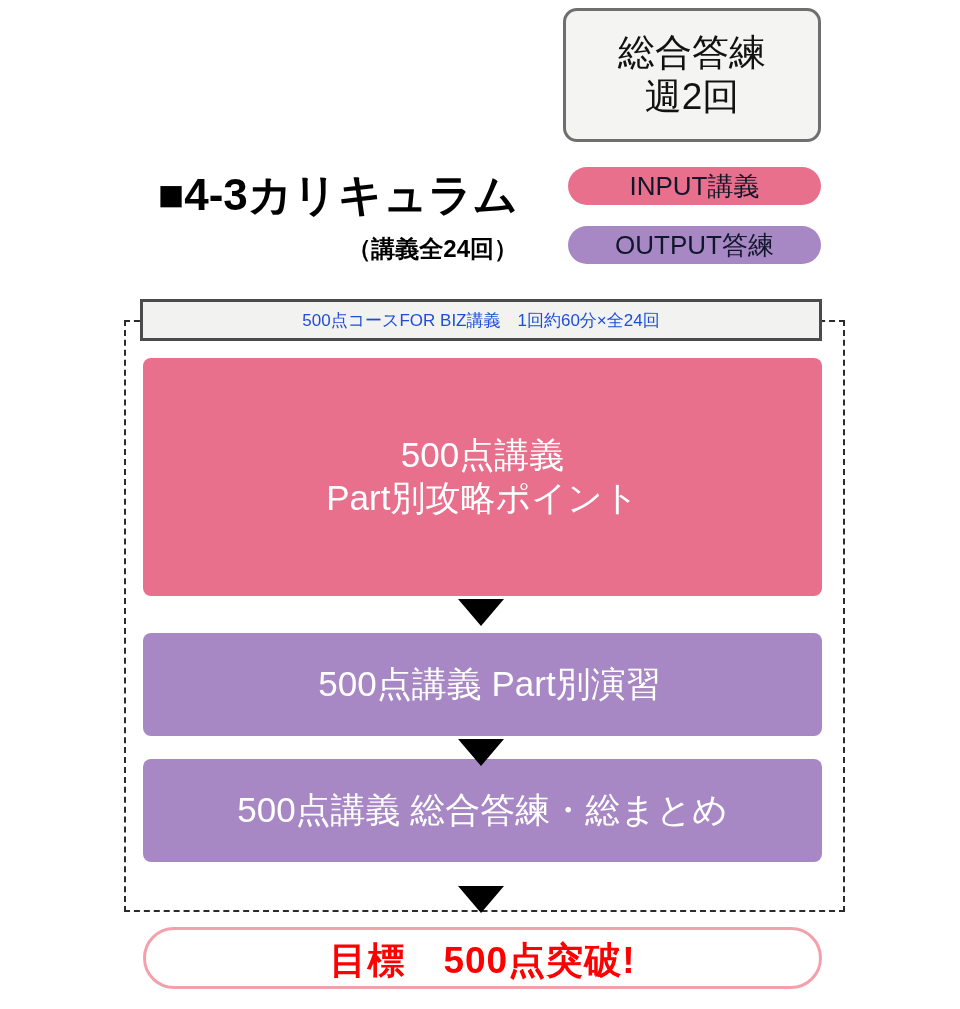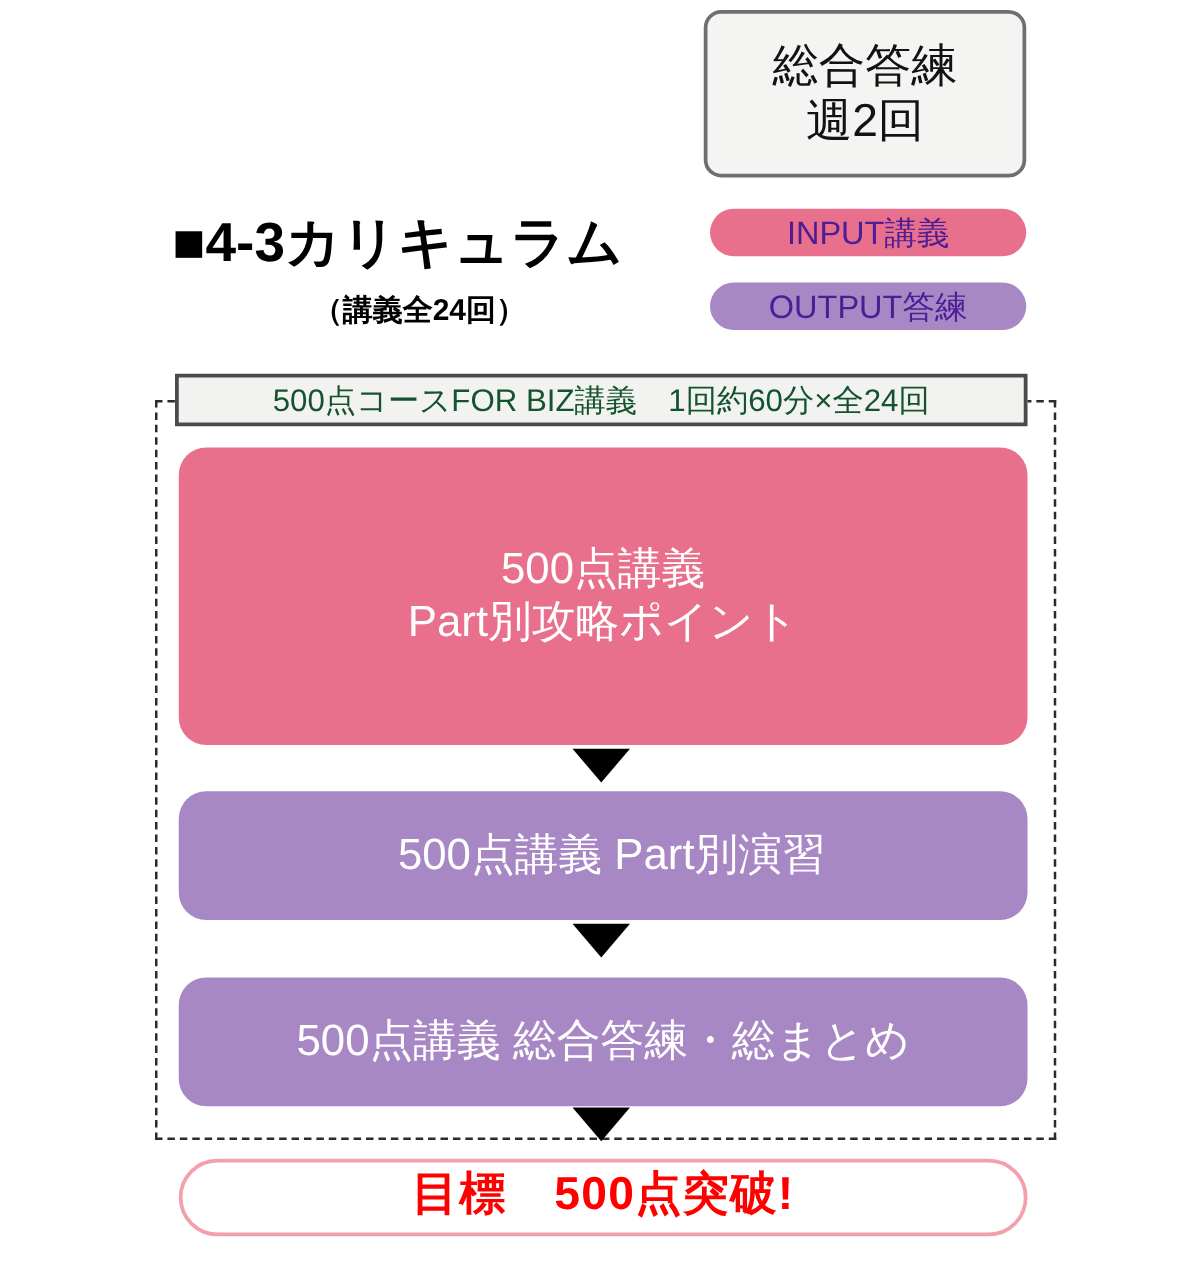--- a/index.html
+++ b/index.html
@@ -43,41 +43,41 @@
   
   .legend-chip {
     position: absolute;
     left: 568px;
     width: 253px;
     height: 38px;
     border-radius: 19px;
     display: flex;
     align-items: center;
     justify-content: center;
-    color: #4c1d95;
+    color: #0f172a;
     font-size: 26px;
     letter-spacing: 0px;
     white-space: nowrap;
   }
   #legend-input {
     top: 167px;
     background: #e8708d;
   }
   #legend-output {
     top: 226px;
     background: #a888c4;
   }
 
   
   #title-block {
     position: absolute;
     left: 118px;
     top: 172px;
     width: 400px;
-    text-align: center;
+    text-align: right;
   }
   #page-title {
     font-size: 44px;
     font-weight: bold;
     color: #000000;
     line-height: 1.05;
     white-space: nowrap;
   }
   #page-subtitle {
     font-size: 24px;
@@ -107,53 +107,53 @@
     left: 140px;
     top: 299px;
     width: 682px;
     height: 42px;
     box-sizing: border-box;
     border: 3px solid #4b4b4b;
     background: #f2f2f0;
     display: flex;
     align-items: center;
     justify-content: center;
-    font-size: 25px;
-    color: #14532d;
+    font-size: 17px;
+    color: #1d4ed8;
     white-space: nowrap;
     z-index: 3;
   }
 
   
   .stage-box {
     position: absolute;
     left: 143px;
     width: 679px;
     box-sizing: border-box;
-    border-radius: 22px;
+    border-radius: 8px;
     display: flex;
     flex-direction: column;
     align-items: center;
     justify-content: center;
     color: #ffffff;
     z-index: 2;
   }
   #stage-input {
     top: 358px;
     height: 238px;
     background: #e8708d;
   }
   #stage-practice {
     top: 633px;
     height: 103px;
     background: #a888c4;
     padding-left: 14px;
   }
   #stage-review {
-    top: 782px;
+    top: 759px;
     height: 103px;
     background: #a888c4;
   }
   .stage-line {
     font-size: 35px;
     line-height: 1.22;
     white-space: nowrap;
   }
   .stage-count {
     font-size: 31px;
@@ -181,21 +181,21 @@
     position: absolute;
     left: 143px;
     top: 927px;
     width: 679px;
     height: 62px;
     box-sizing: border-box;
     border: 3px solid #f4a0ab;
     border-radius: 31px;
     background: #ffffff;
     display: flex;
-    align-items: flex-start;
+    align-items: flex-end;
     justify-content: center;
     z-index: 2;
   }
   #goal-text {
     font-size: 37px;
     font-weight: bold;
     color: #ff0000;
     white-space: nowrap;
     letter-spacing: 1px;
   }

